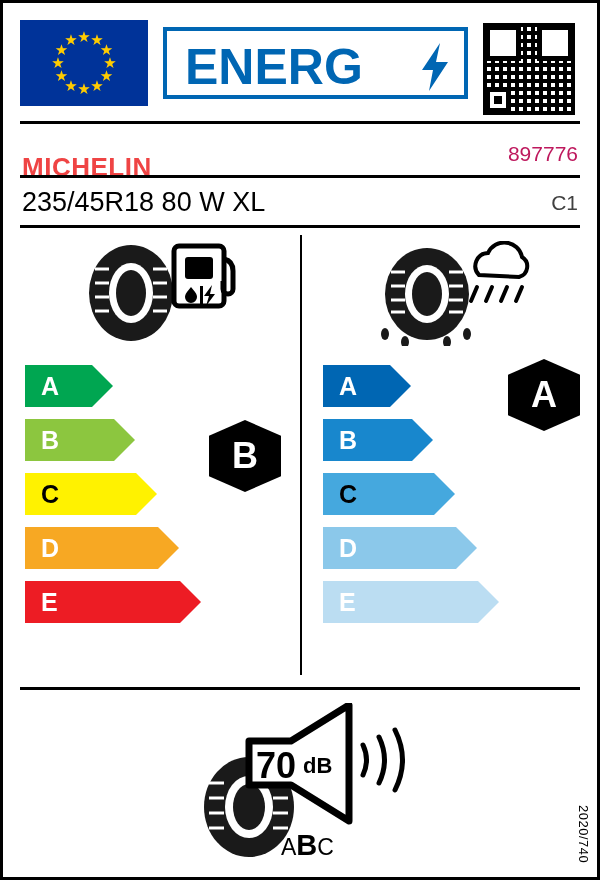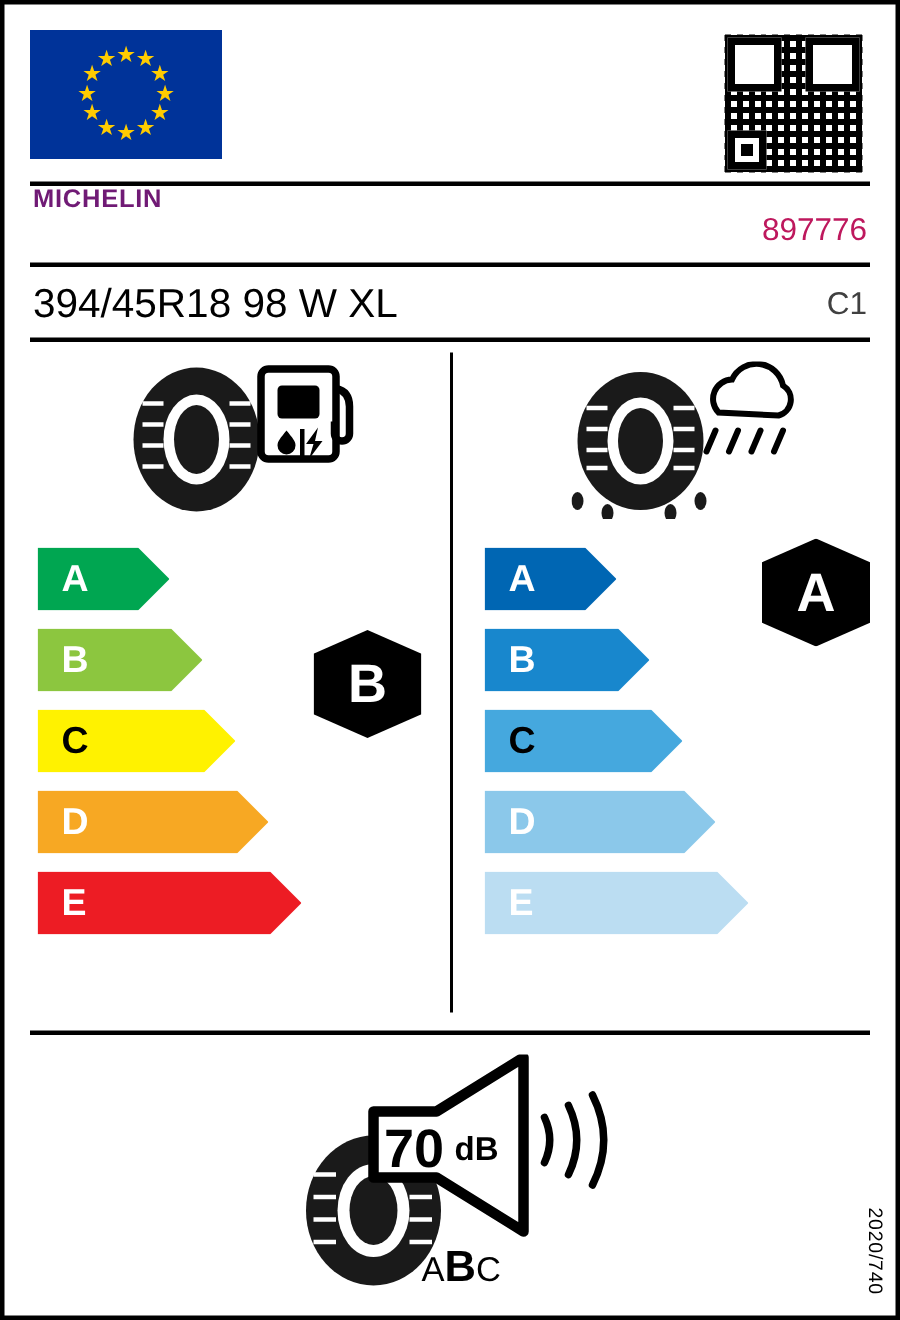--- a/index.html
+++ b/index.html
@@ -100,25 +100,25 @@
   
   .rule {
     position: absolute;
     left: 17px;
     width: 560px;
     height: 3px;
     background: #000;
   }
   .brand {
     position: absolute;
-    left: 19px; top: 120px;
-    font-size: 17px;
+    left: 19px; top: 149px;
+    font-size: 26px;
     font-weight: bold;
     letter-spacing: 0.5px;
-    color: #701a75;
+    color: #ef4444;
   }
   .supplier {
     position: absolute;
     right: 19px; top: 139px;
     font-size: 21px;
     color: #be185d;
   }
   .size {
     position: absolute;
     left: 19px; top: 184px;
@@ -234,34 +234,40 @@
           <span>★</span>
         </div>
         <div class="star" style="left: 41.4833px; top: 30px;">
           <span>★</span>
         </div>
         <div class="star" style="left: 51px; top: 20.4833px;">
           <span>★</span>
         </div>
       </div>
 
+    <div class="energy-box">
+      <div class="energy-word">ENERG</div>
+      <svg class="bolt" viewBox="0 0 30 48">
+        <polygon points="20,0 2,27 13,27 9,48 28,19 16,19" fill="#0066b3"></polygon>
+      </svg>
+    </div>
 
     <div class="qr">
       <div class="qr-bl"></div>
     </div>
   </div>
 
   <div class="rule" style="top:118px"></div>
 
   <div class="brand">MICHELIN</div>
   <div class="supplier">897776</div>
 
   <div class="rule" style="top:172px"></div>
 
-  <div class="size">394/45R18 98 W XL</div>
+  <div class="size">235/45R18 80 W XL</div>
   <div class="tyre-class">C1</div>
 
   <div class="rule" style="top:222px"></div>
 
   <div class="vdiv"></div>
 
   <svg class="tyre-ico" style="left:82px; top:240px;" width="92" height="100" viewBox="0 0 92 100">
     <ellipse cx="46" cy="50" rx="42" ry="48" fill="#1a1a1a"></ellipse>
     <ellipse cx="46" cy="50" rx="22" ry="30" fill="#ffffff"></ellipse>
     <ellipse cx="46" cy="50" rx="15" ry="23" fill="#1a1a1a"></ellipse>

